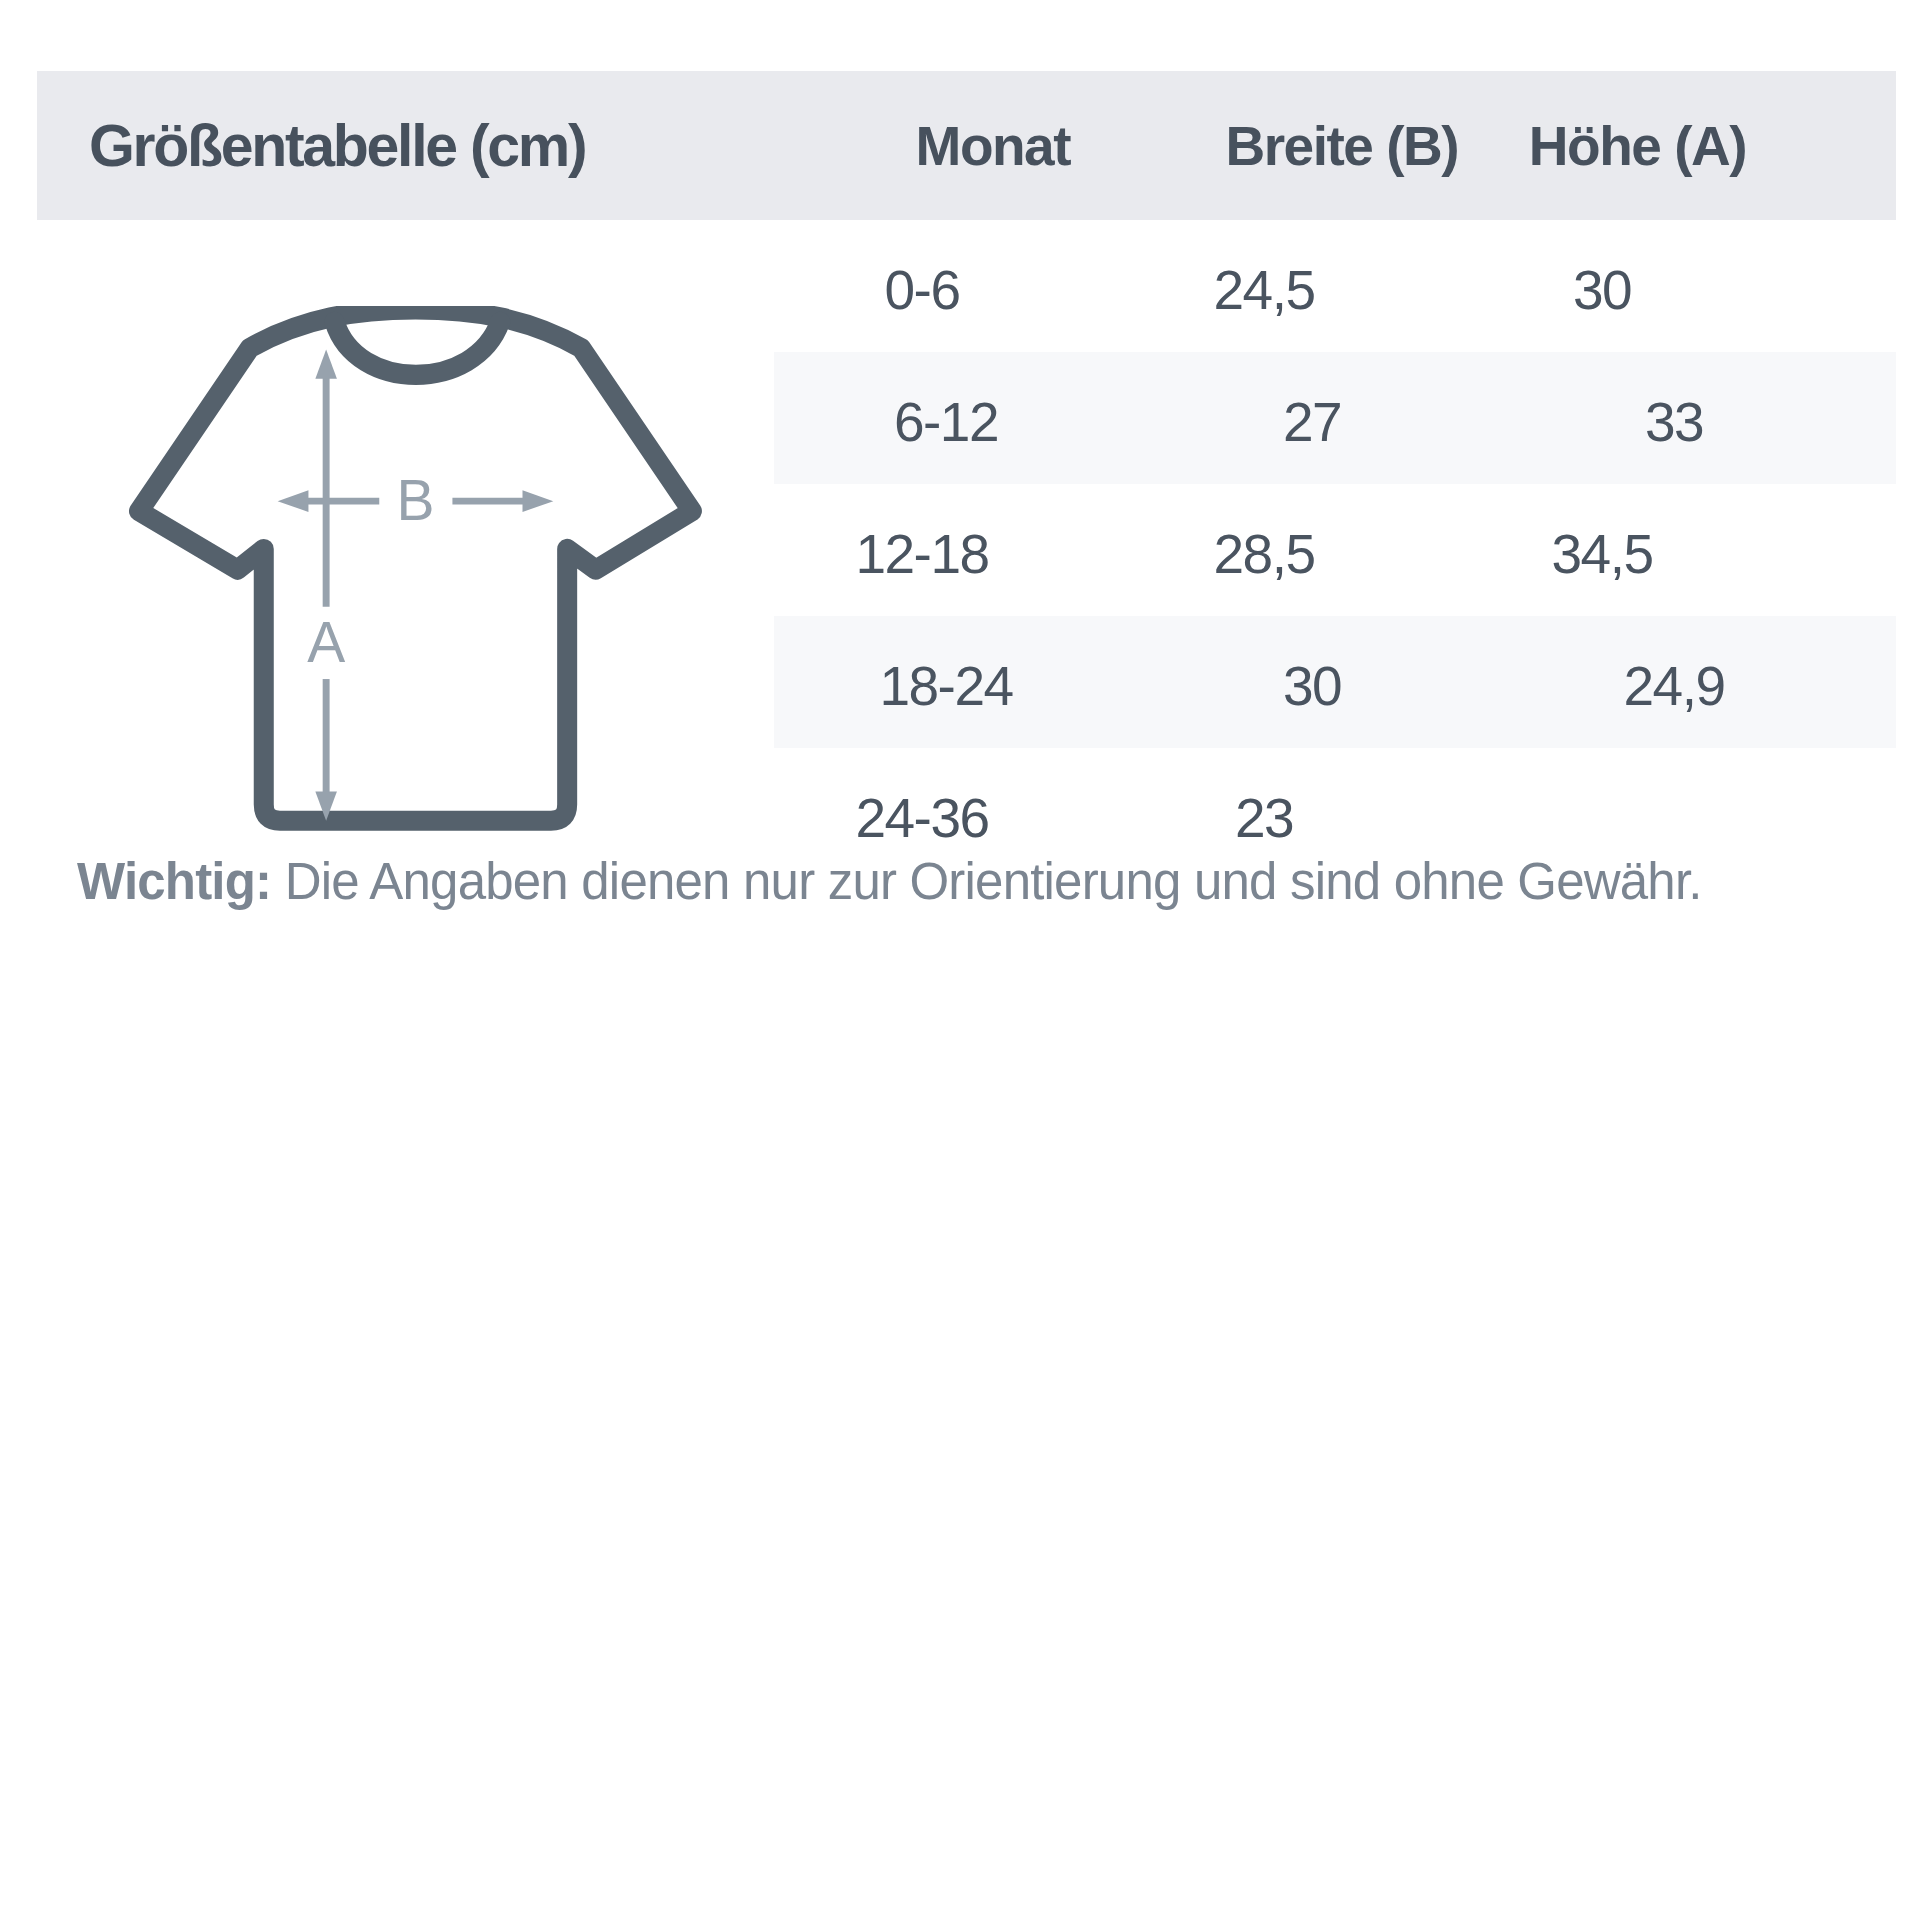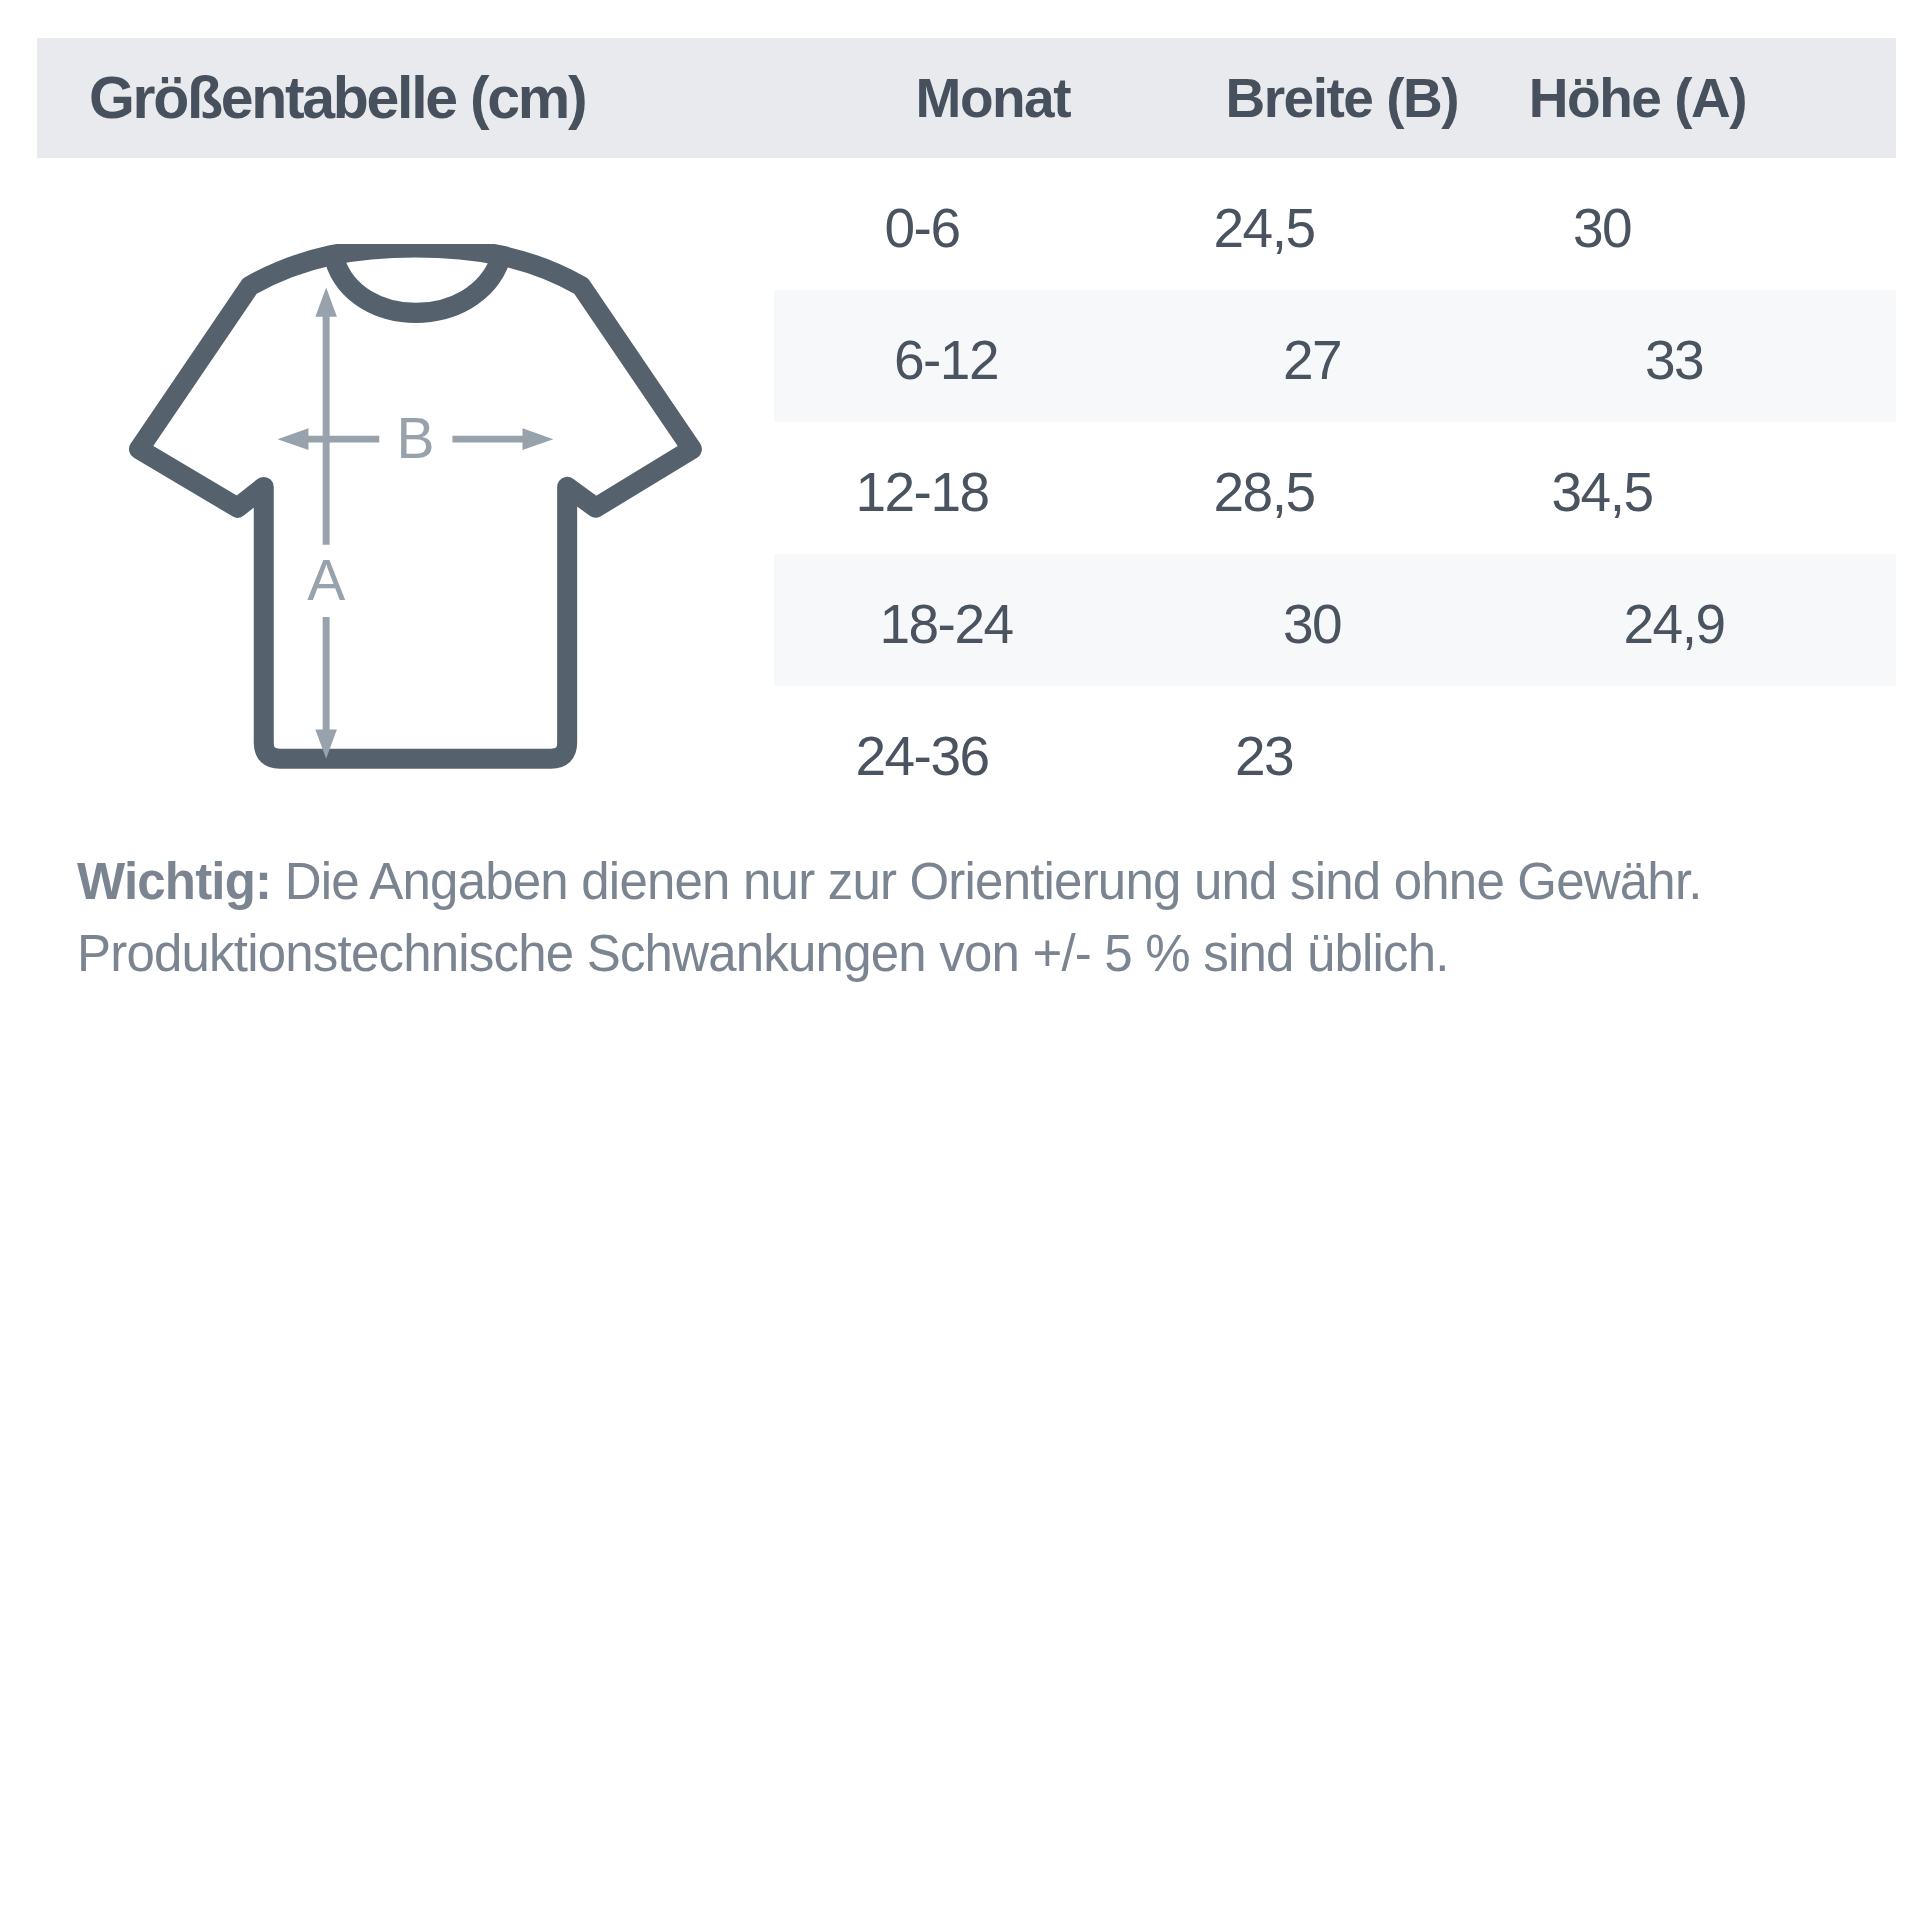--- a/index.html
+++ b/index.html
@@ -9,23 +9,24 @@
     font-family:"Liberation Sans", "DejaVu Sans", sans-serif;
     color:#47515d;
   }
   .size-table { position:absolute; left:37px; top:38px; width:1859px; }
   .grid-row {
     display:grid;
     grid-template-columns:737px 296px 388px 288px 1fr;
     align-items:center;
   }
   .thead {
-    height:120px;
+    height:149px;
     background:#e9eaee;
     font-weight:bold;
+    margin-top:33px;
   }
   .title-cell {
     padding-left:52px;
     font-size:59px;
     letter-spacing:-2.3px;
     white-space:nowrap;
   }
   .col-header {
     text-align:right;
     font-size:55px;
@@ -143,17 +144,16 @@
           </g>
           <text x="372" y="278" text-anchor="middle" class="arrow-label" fill="#97a2ad">B</text>
         </svg>
       </div>
 
     </div>
   </div>
 
   <div class="note">
     <div><span class="bold">Wichtig:</span><span> Die Angaben dienen nur zur Orientierung und sind ohne Gewähr.</span></div>
-    <div>Produktionstechnische Schwankungen von +/- 5 % sind üblich.</div>
   </div>
 
 </div>
 
 
 </body></html>

